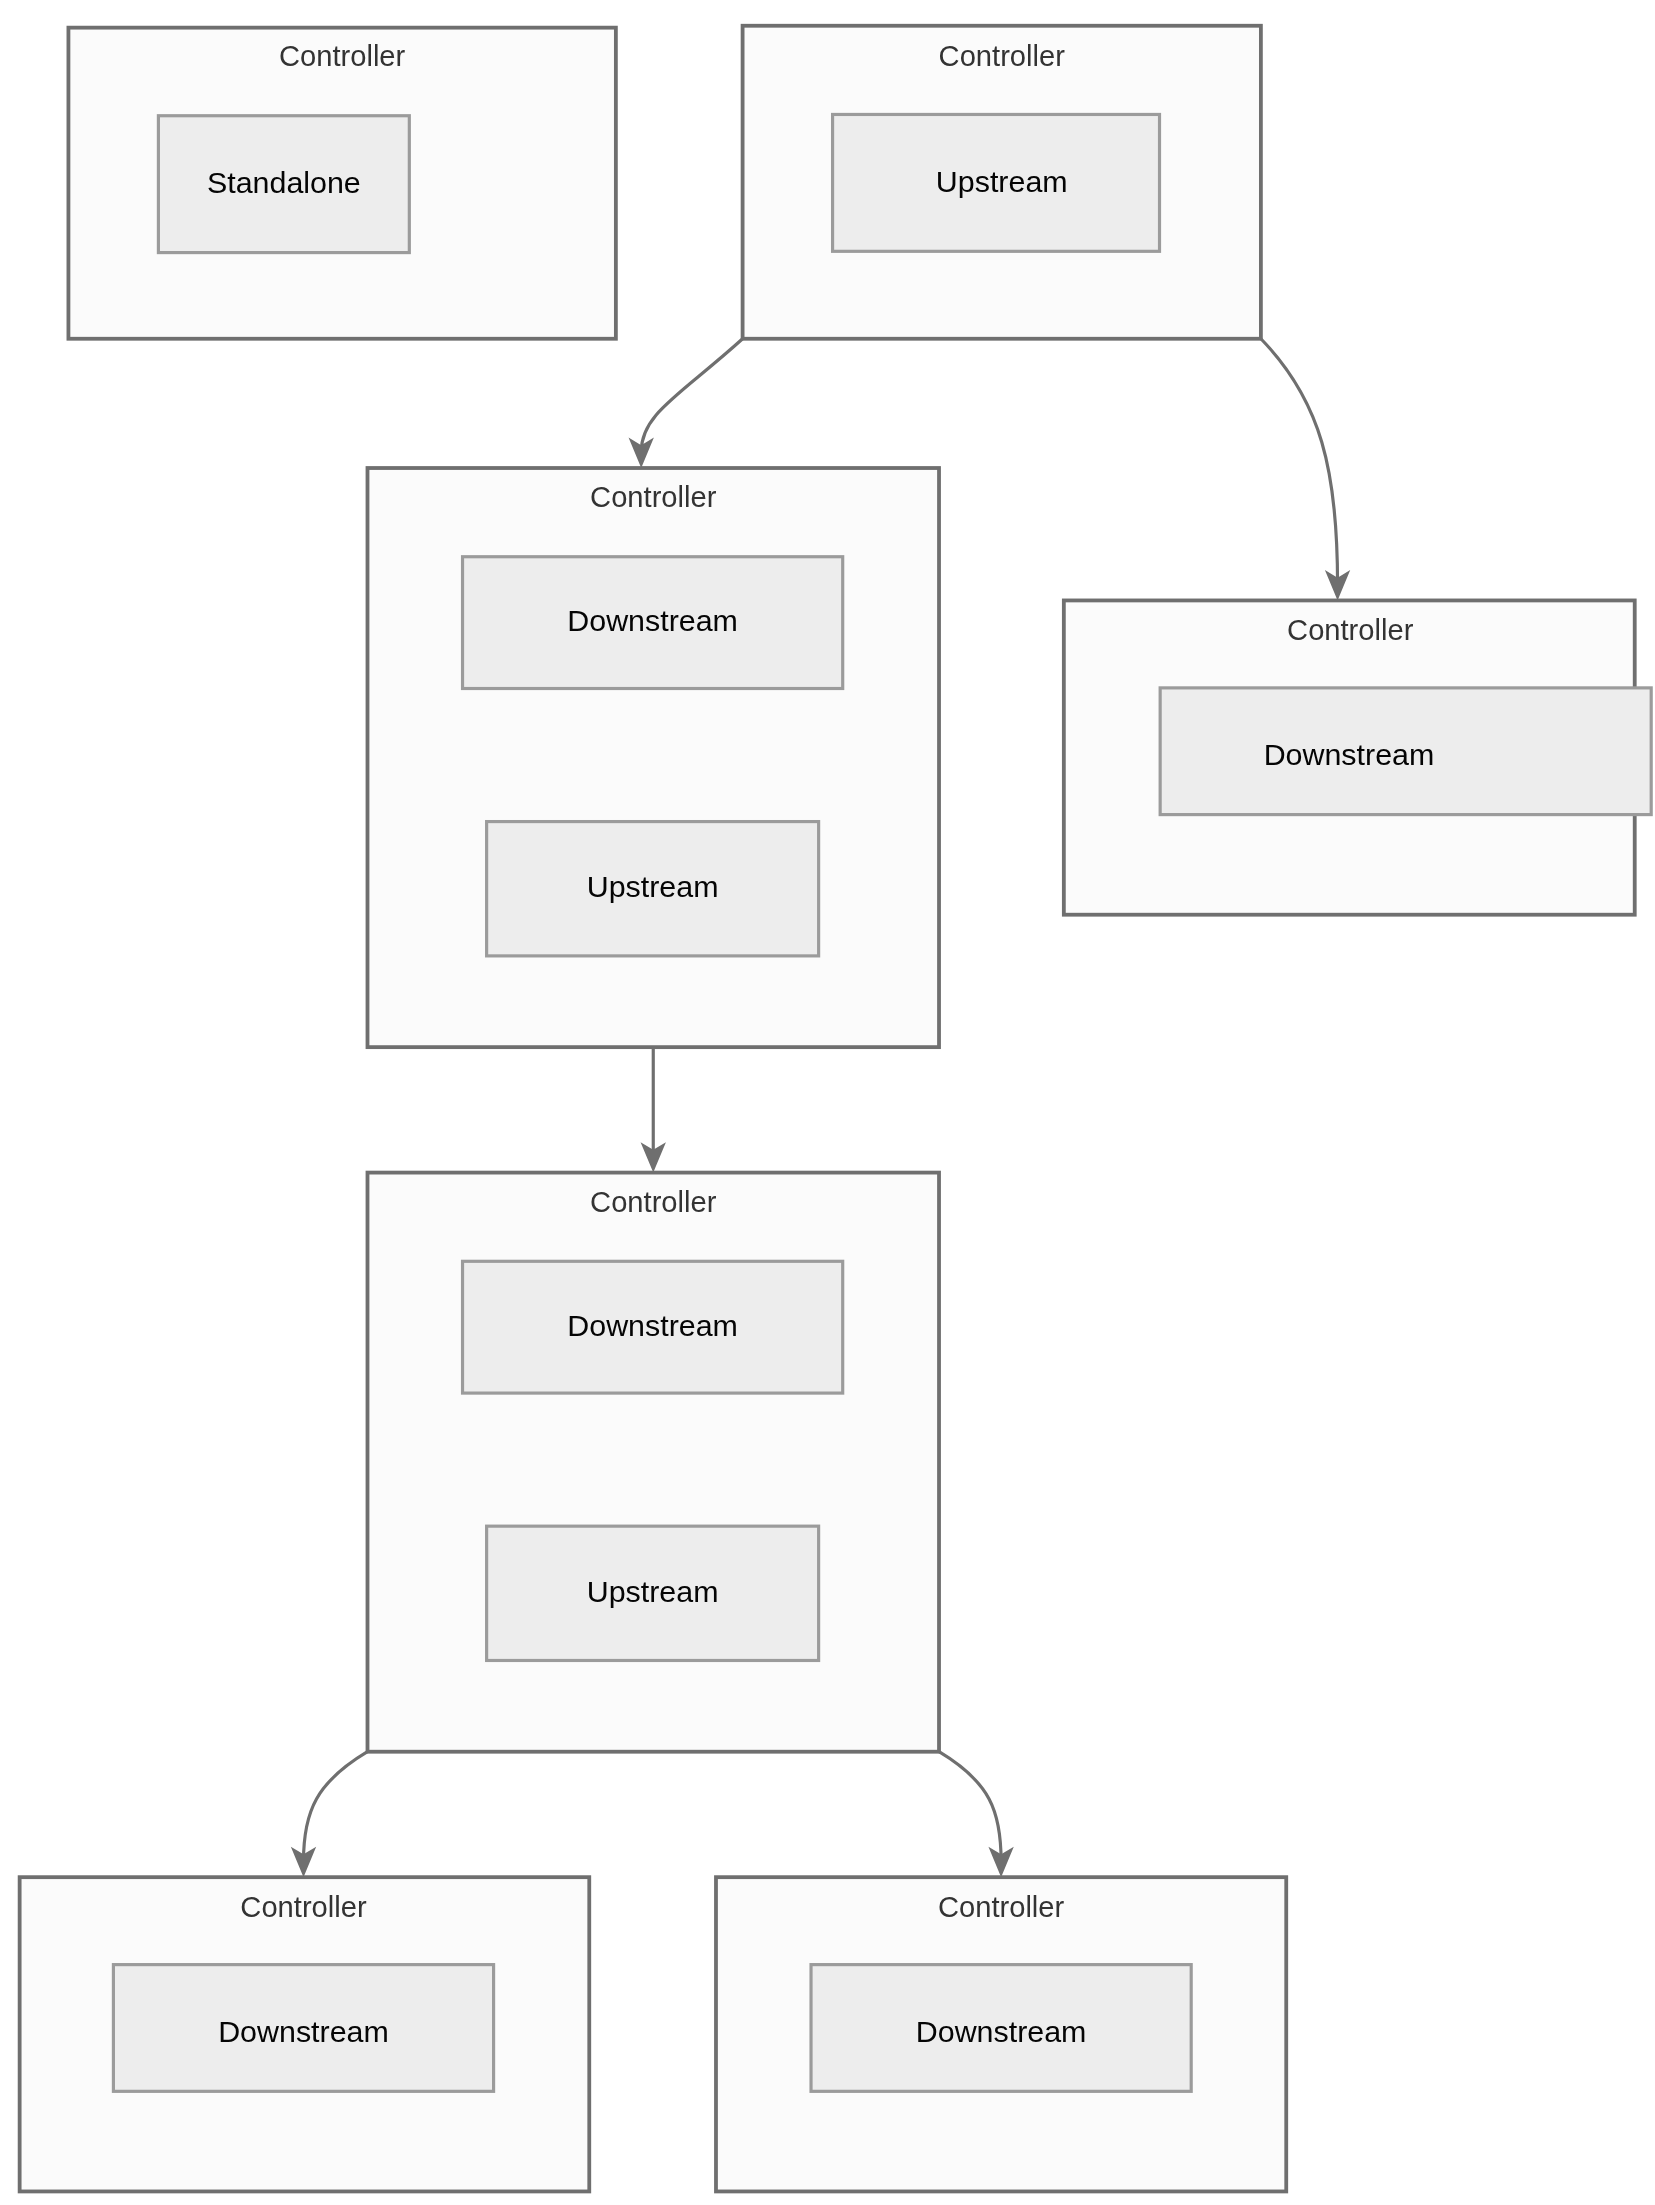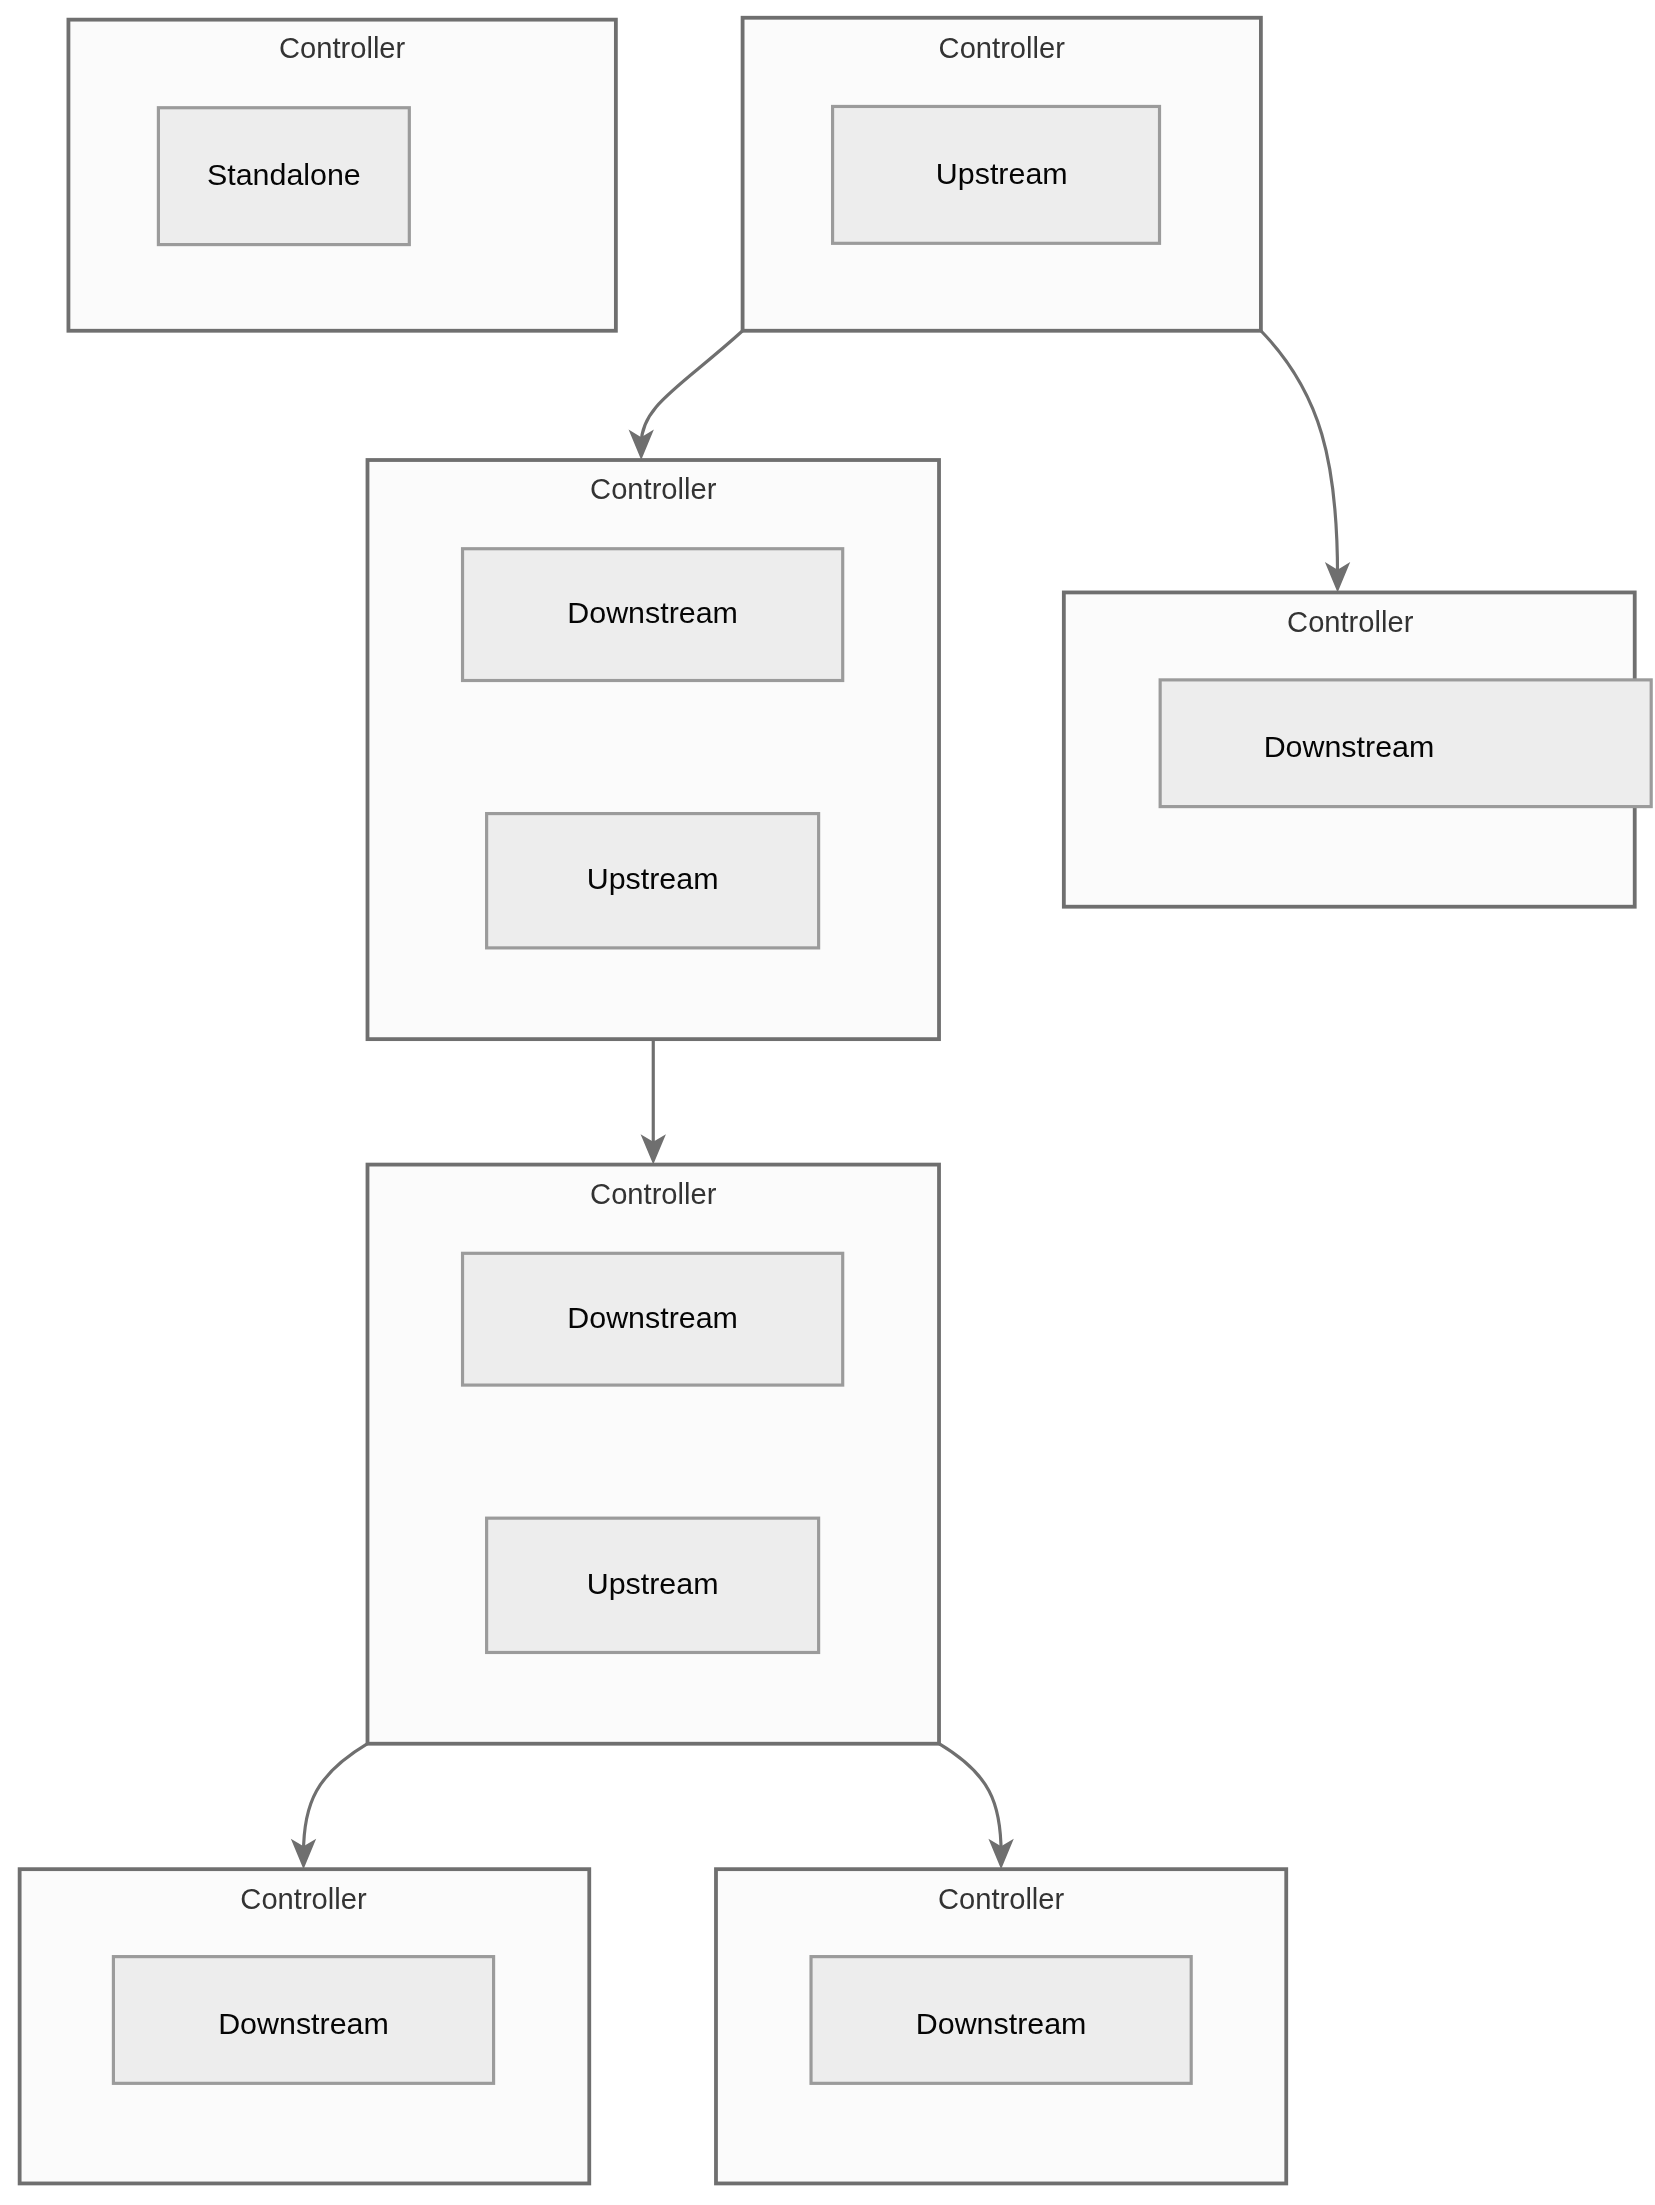--- a/index.html
+++ b/index.html
@@ -11,20 +11,21 @@
     width: 1655px;
     height: 2205px;
     overflow: hidden;
     font-family: "Liberation Sans", sans-serif;
   }
   #diagram-root {
     position: relative;
     width: 1655px;
     height: 1564px;
     background: #ffffff;
+    margin-top: 8px;
   }
   svg.diagram-canvas {
     position: absolute;
     top: 0;
     left: 0;
     width: 1655px;
     height: 2205px;
     display: block;
   }
   .controller-box {

